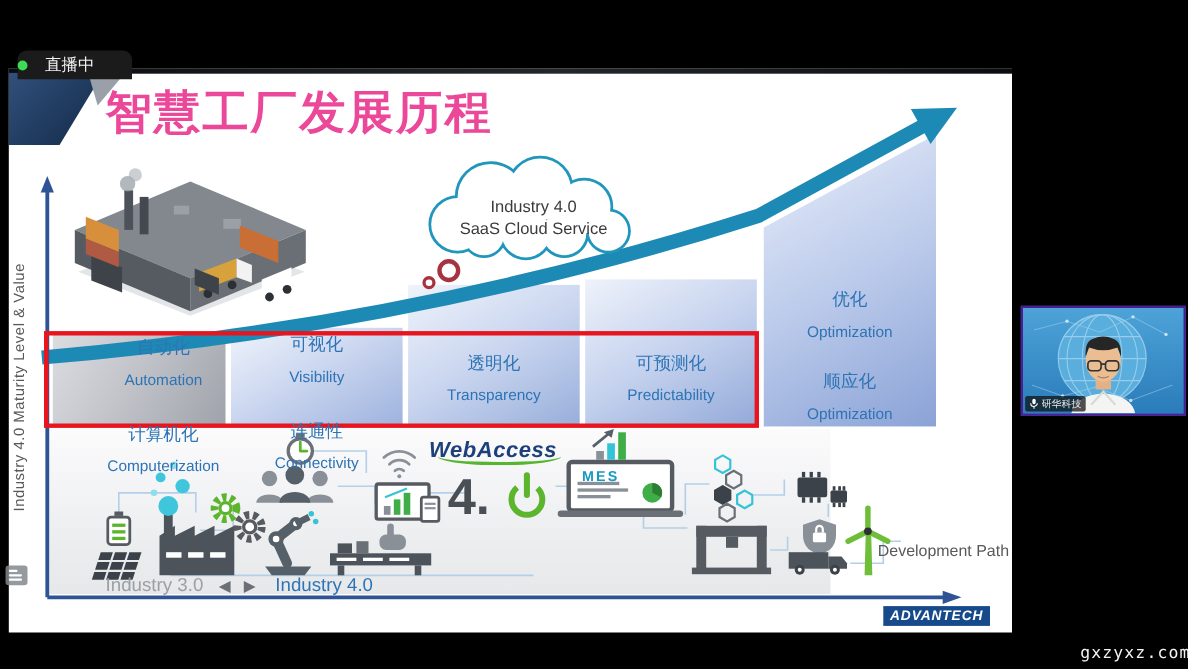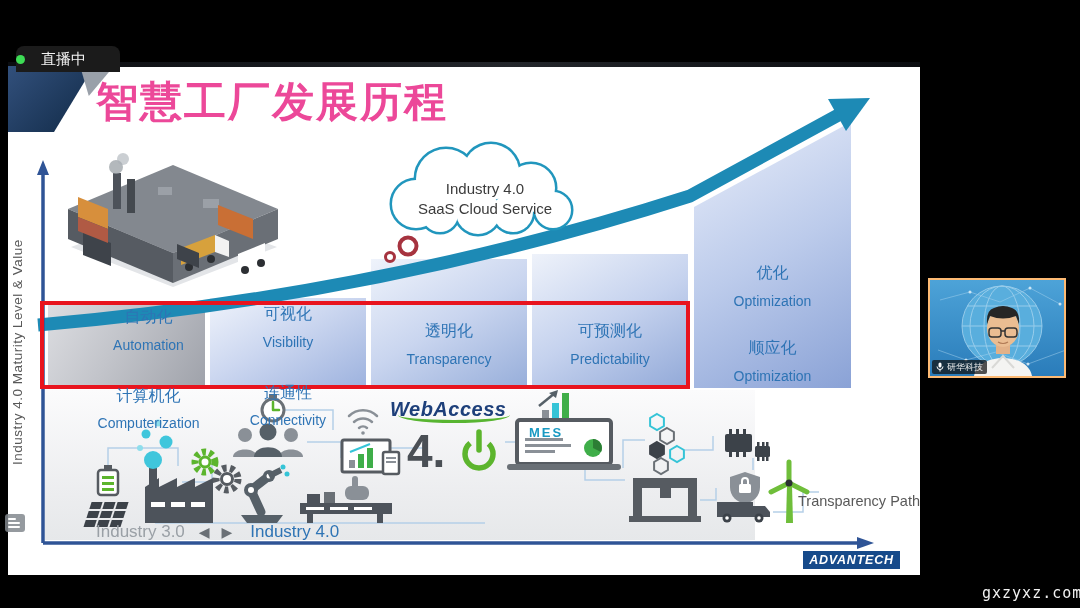--- a/index.html
+++ b/index.html
@@ -94,21 +94,21 @@
     display:flex; align-items:center; justify-content:center; z-index:9; font-style:italic;}
 
   
   #list-toggle { left:5px; top:514px; width:20px; height:18px; border-radius:3px;
     background:rgba(130,136,142,.85); z-index:25; display:flex; flex-direction:column;
     justify-content:center; gap:2px; padding:0 3px; }
   #list-toggle i { display:block; height:2px; background:#fff; border-radius:1px; }
   #list-toggle i.short { width:8px; } #list-toggle i.long { width:12px; }
 
   
-  #webcam { left:928px; top:278px; width:138px; height:100px; border:2px solid #fdba74;
+  #webcam { left:928px; top:278px; width:150px; height:100px; border:2px solid #4c1d95;
     background:#2d7fbe; z-index:20; overflow:hidden; }
   #cam-svg { position:absolute; left:0; top:0; }
   #name-tag { position:absolute; left:2px; bottom:2px; height:14px;
     background:rgba(15,15,15,.72); border-radius:2px; display:flex; align-items:center;
     gap:3px; padding:0 4px; z-index:3; }
   #name-tag span { color:#eeeeee; font-size:9px; }
 
   
   #watermark { left:982px; top:584px; color:#f2f2f2; z-index:30;
     font-family:"DejaVu Sans Mono", monospace; font-size:15px; letter-spacing:1px; }
@@ -454,21 +454,21 @@
       <line x1="19" y1="4" x2="19" y2="22" stroke="#5cb52d" stroke-width="5.5" stroke-linecap="round"></line>
     </svg>
     <div id="mes-label" class="abs">MES</div>
 
     <div id="industry-row" class="abs">
       <span id="industry30">Industry 3.0</span>
       <span id="industry-arrows">◀ ▶</span>
       <span id="industry40">Industry 4.0</span>
     </div>
 
-    <div id="dev-path" class="abs">Transparency Path</div>
+    <div id="dev-path" class="abs">Development Path</div>
     <div id="advantech-logo" class="abs">ADVANTECH</div>
   </div>
 
   <div id="list-toggle" class="abs">
     <i class="short"></i>
       <i class="long"></i>
       <i class="long"></i>
   </div>
 
   <div id="webcam" class="abs">

